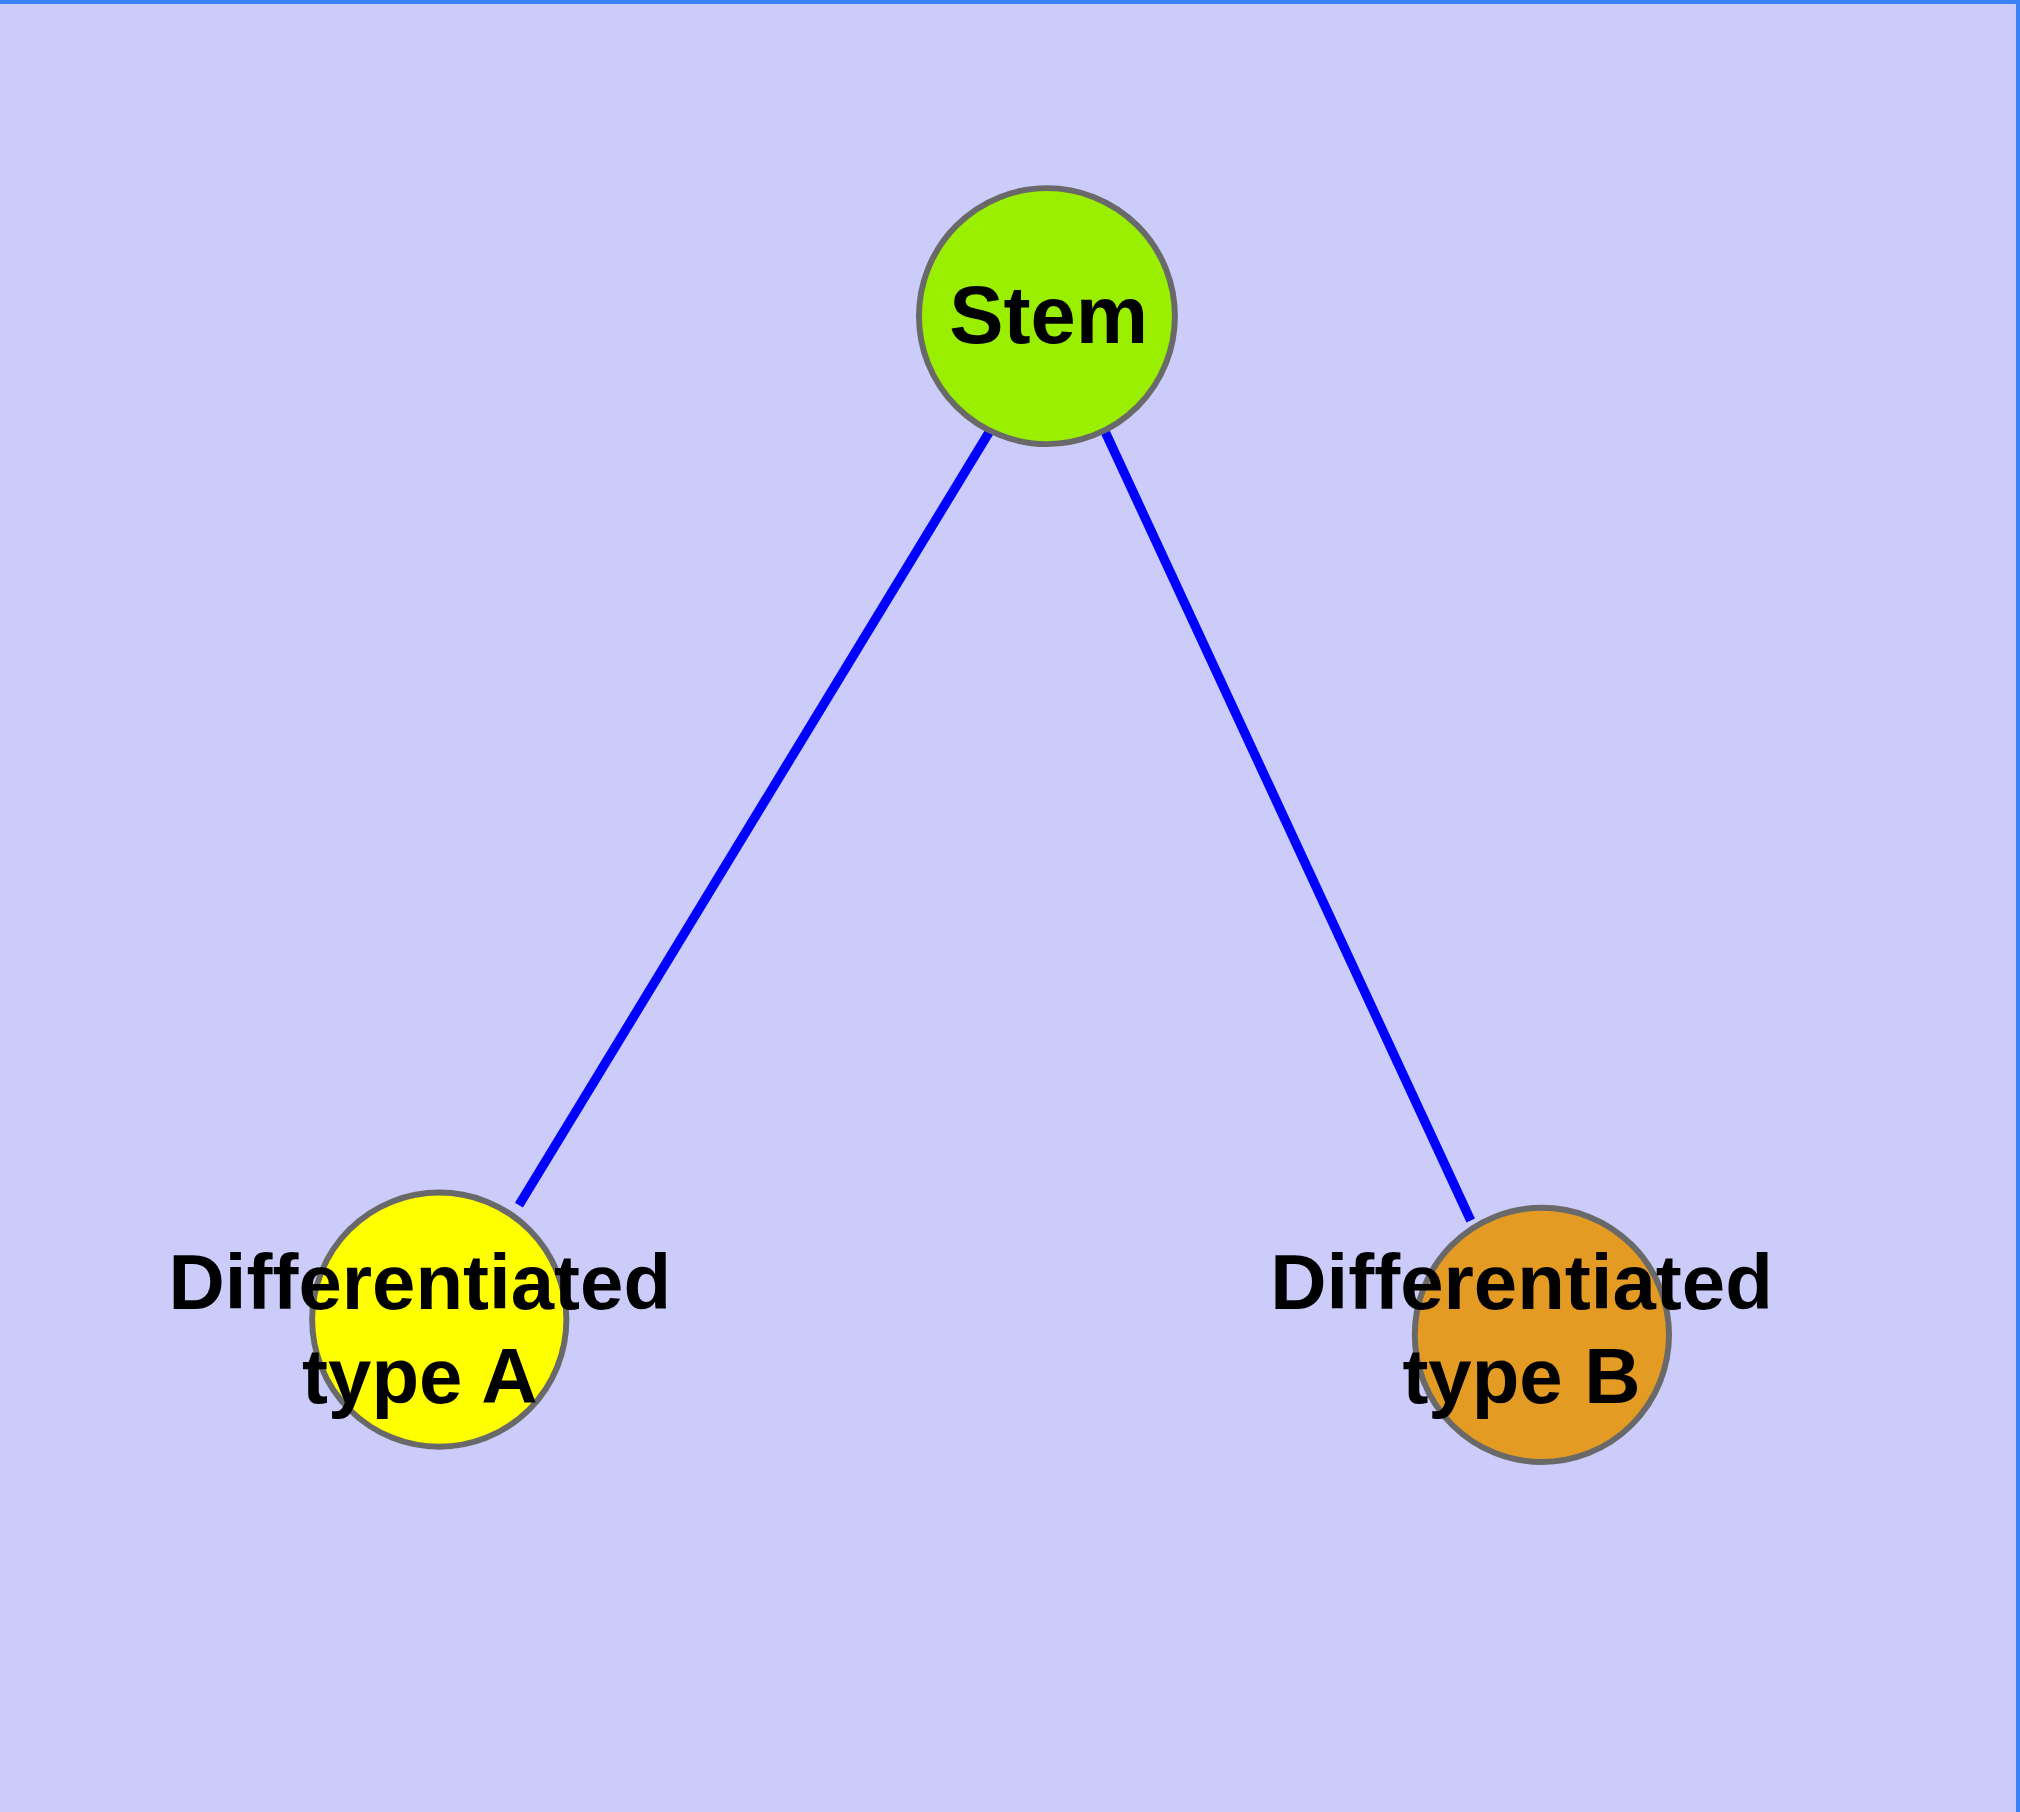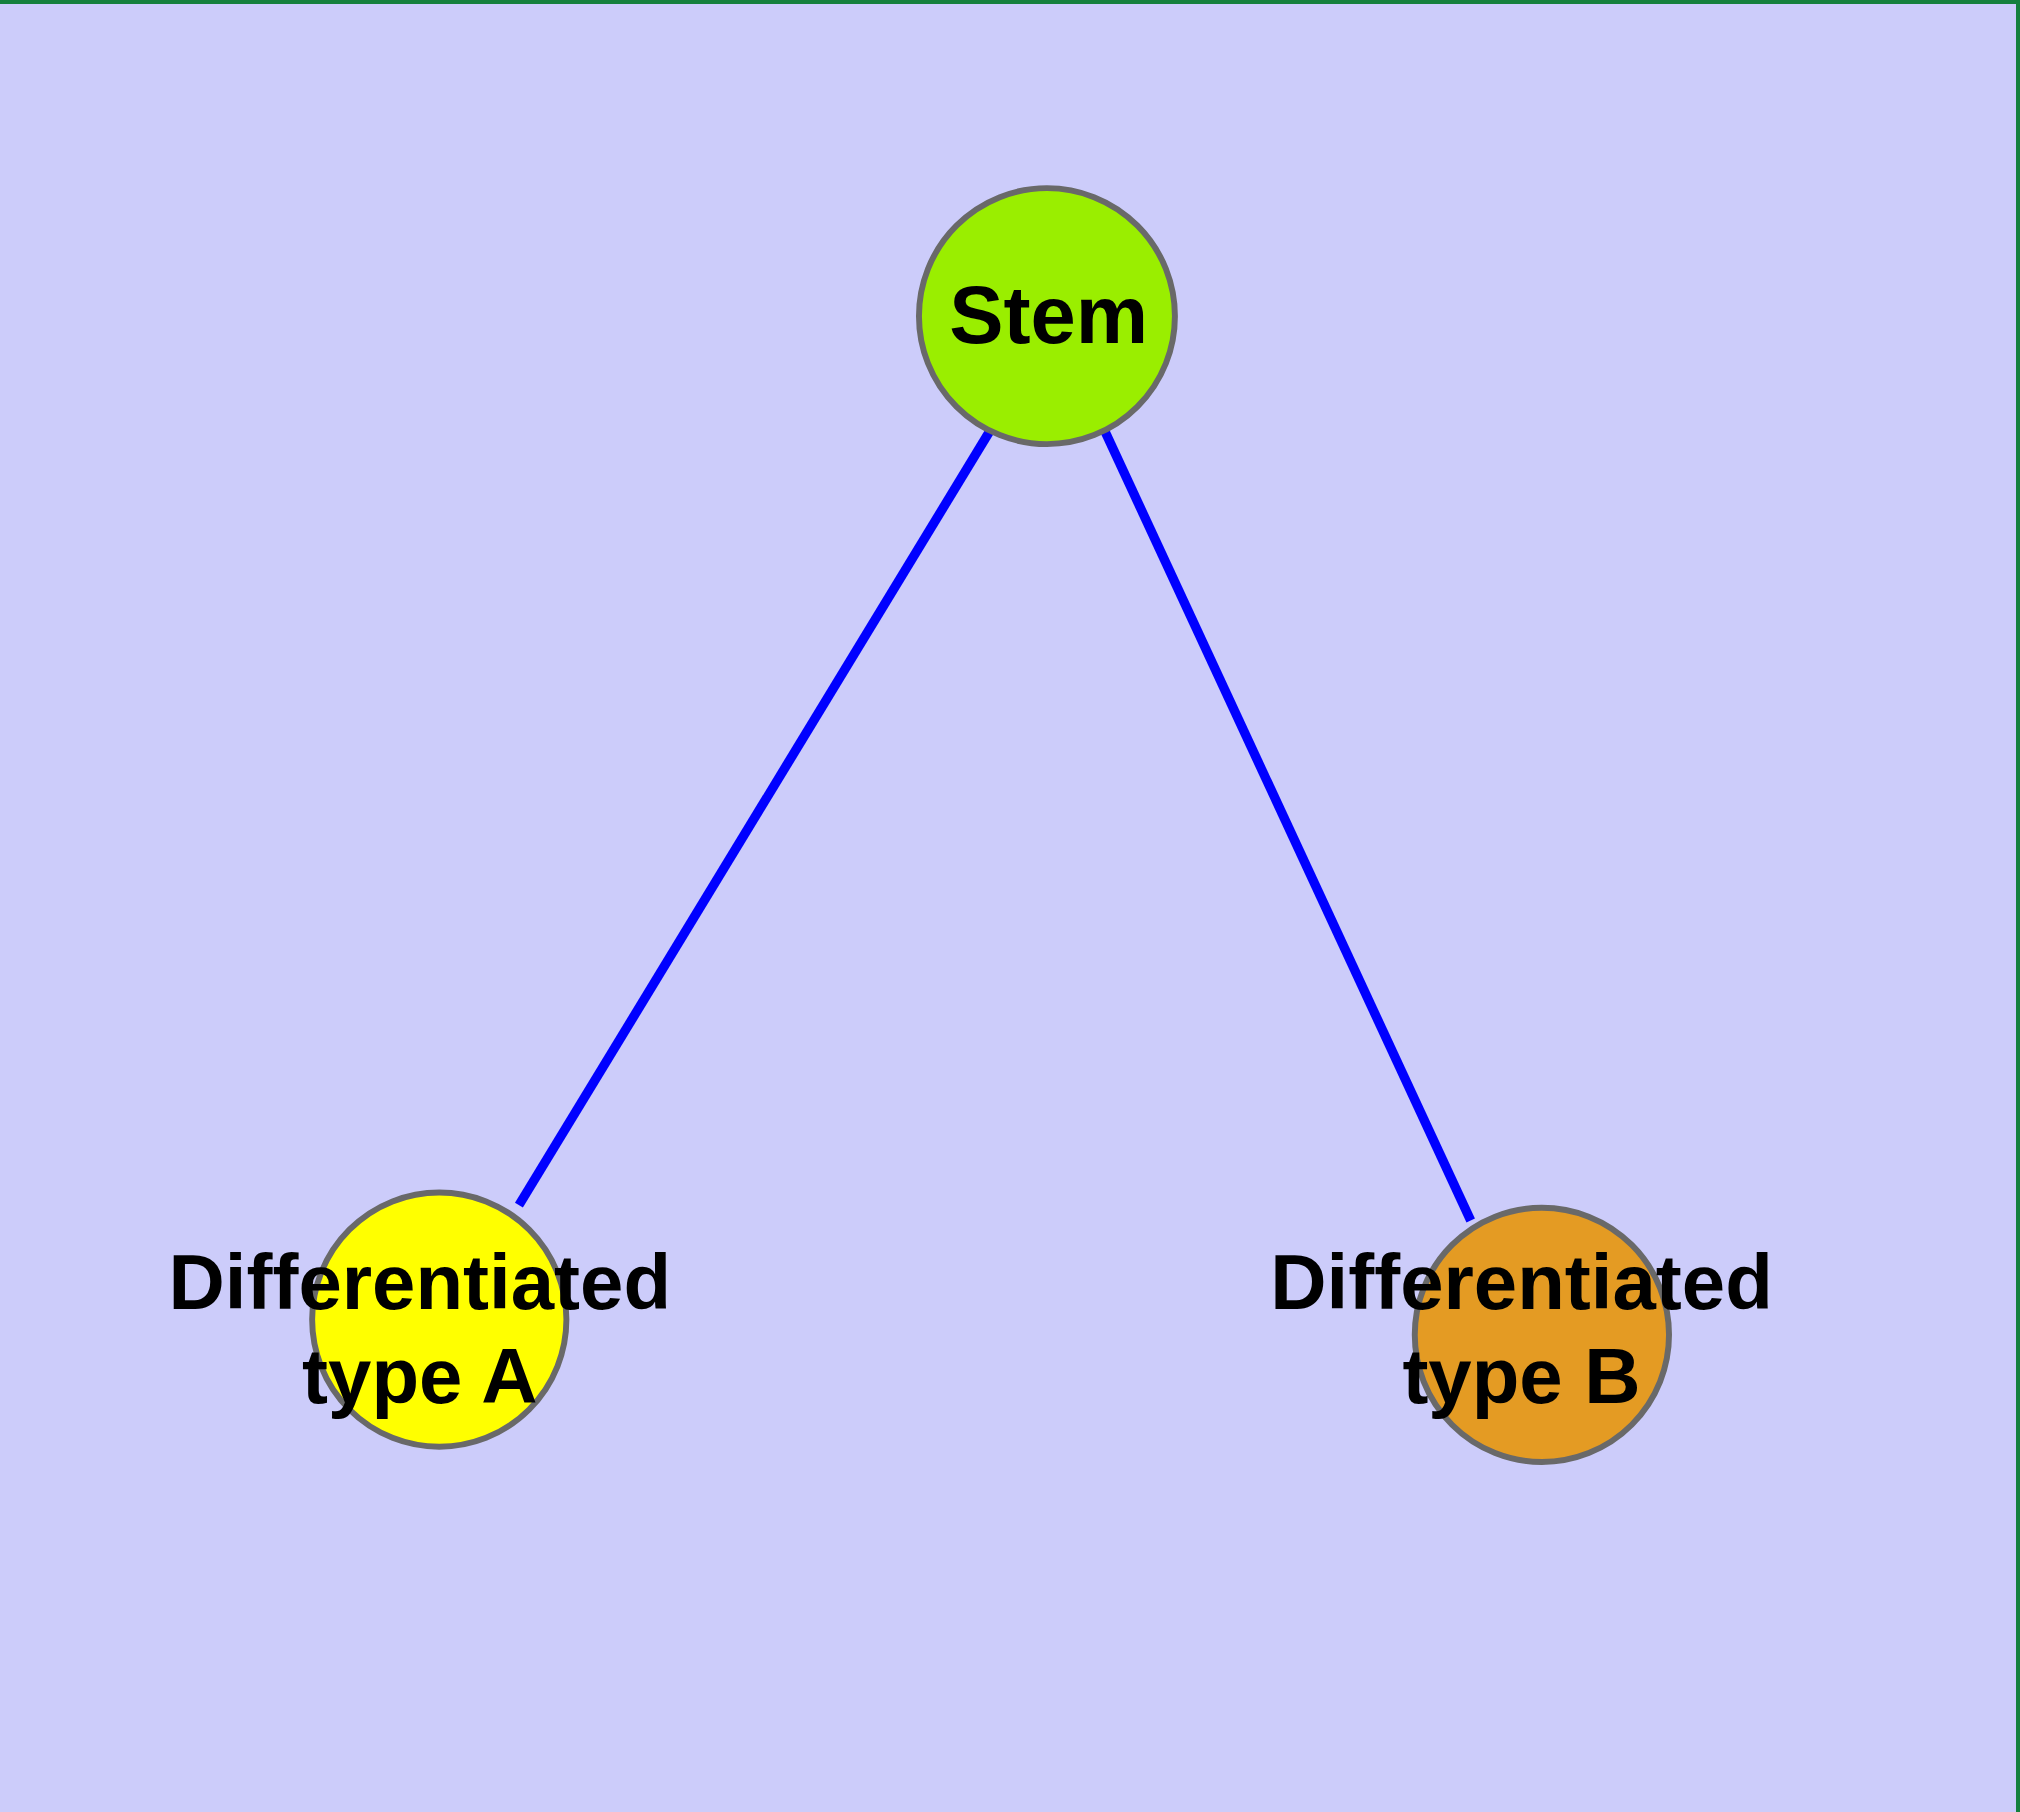--- a/index.html
+++ b/index.html
@@ -4,21 +4,21 @@
 <style>
   html, body {
     margin: 0;
     padding: 0;
     background: #ffffff;
   }
   #canvas {
     position: relative;
     width: 2021px;
     height: 1812px;
-    background: #15803d;
+    background: #3b82f6;
     overflow: hidden;
     font-family: "Liberation Sans", sans-serif;
   }
   #plot-bg {
     position: absolute;
     left: 0px;
     top: 4.2px;
     width: 2016px;
     height: 1808px;
     background: #ccccfa;

